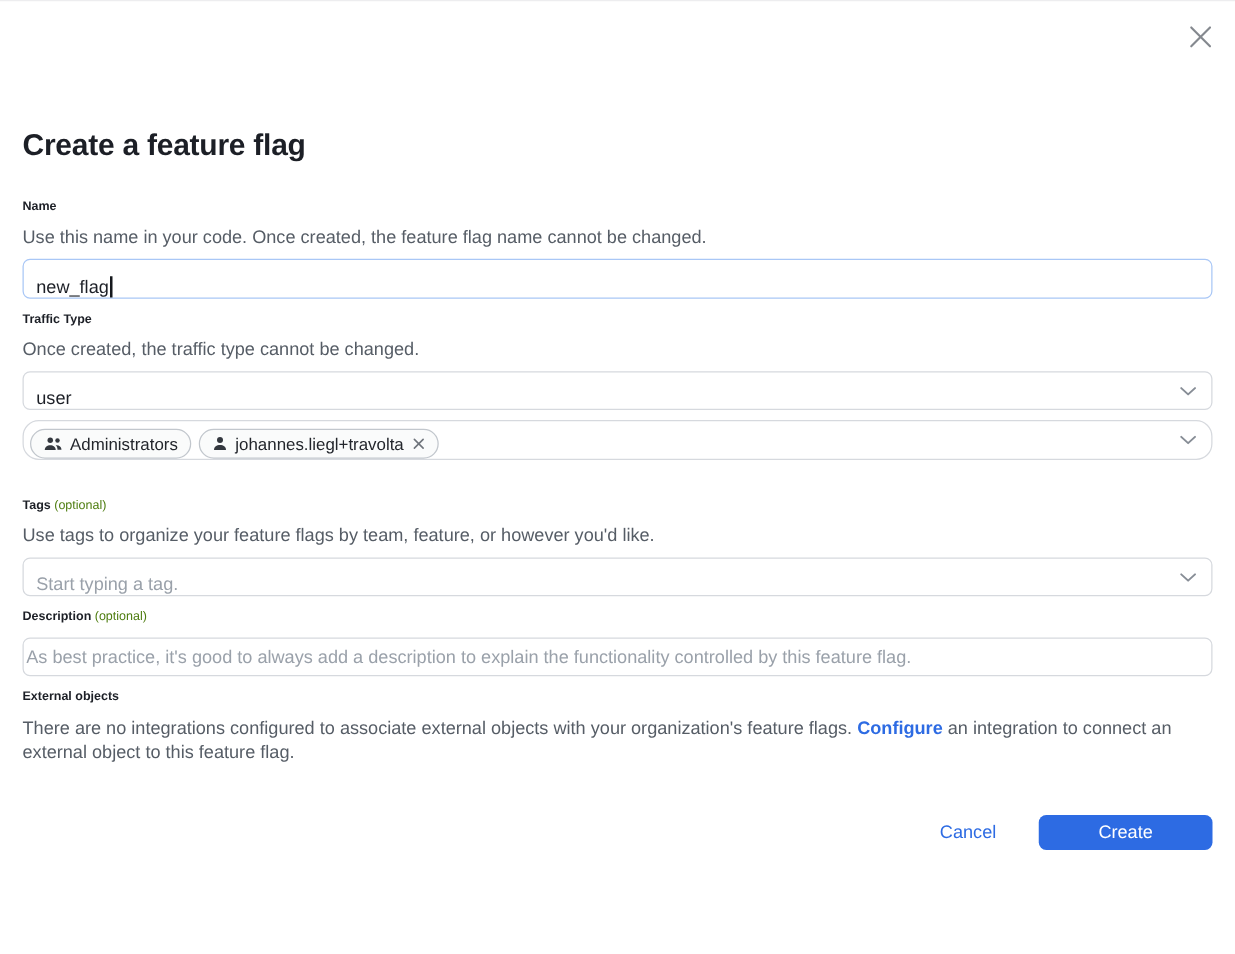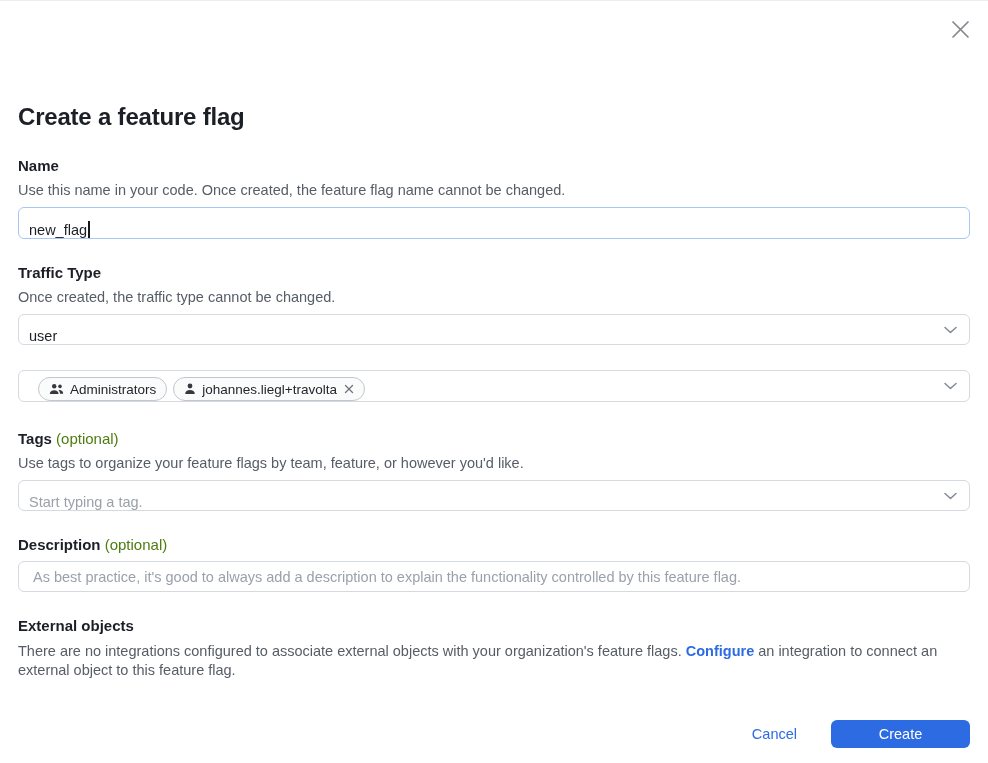--- a/index.html
+++ b/index.html
@@ -24,25 +24,25 @@
     width:26px; height:26px;
     background:none; border:none; cursor:pointer;
     display:flex; align-items:center; justify-content:center;
   }
 
   .title {
     font-size:24px; font-weight:700; letter-spacing:-0.2px;
     line-height:28px; color:#1c1f26;margin-top:48px;
   }
 
-  .section { margin-top:25px; }
+  .section { margin-top:8px; }
   .section.first { margin-top:26px; }
   .section.tags-gap { margin-top:28px; }
 
-  .label { font-size:15px; font-weight:700; line-height:18px; color:#1c1f26; }
+  .label { font-size:10px; font-weight:700; line-height:18px; color:#1c1f26; }
   .label .optional { font-weight:400; color:#4d7c0f; }
   .help { margin-top:7px; font-size:14.5px; line-height:17px; color:#565d66; }
 
   .input-box {
     margin-top:8px;
     width:952px; height:32px;
     border:1px solid #d6d9de; border-radius:6px;
     background:#fff;
     display:flex; align-items:flex-end;
     padding:0 10px;
@@ -52,21 +52,21 @@
   .input-box.h31 { height:31px; margin-top:8px; }
   .input-box.focused { border-color:#a9c7f6; }
 
   .caret {
     display:inline-block; width:1.5px; height:17px;
     background:#15181d; margin-left:1px;
   }
 
   .chevron { position:absolute; right:11px; top:50%; transform:translateY(-50%); display:flex; }
 
-  .owners-box { padding:0 10px 0 19px; }
+  .owners-box { padding:0 10px 0 5px;border-radius:13px; }
   .chip {
     display:inline-flex; align-items:center; gap:6px;
     height:24px; padding:0 10px;
     border:1px solid #c2c7cd; border-radius:12px;
     background:#fafbfb;
     font-size:13.5px; color:#23262c;
     margin-right:6px;
     cursor:default;
   }
   .chip .chip-x { display:flex; align-items:center; margin-left:1px; cursor:pointer; }
@@ -75,21 +75,21 @@
     border:none; outline:none; background:transparent;
     font-family:inherit; font-size:14.5px; color:#1c1f26;
     width:880px;
   }
   .bare-input::placeholder { color:#9aa1aa; opacity:1; }
 
   .desc-input {
     margin-top:7px;
     width:952px; height:31px;
     border:1px solid #d6d9de; border-radius:6px;
-    padding:0 14px;
+    padding:0 2px;
     font-family:inherit; font-size:14.5px; color:#1c1f26;
     outline:none;
   }
   .desc-input::placeholder { color:#9aa1aa; opacity:1; }
 
   .ext-text {
     margin-top:7px; font-size:14.5px; line-height:19px; color:#565d66;
     width:952px;
   }
   .ext-text .cfg-link { color:#2d6be3; font-weight:700; text-decoration:none; cursor:pointer; }

